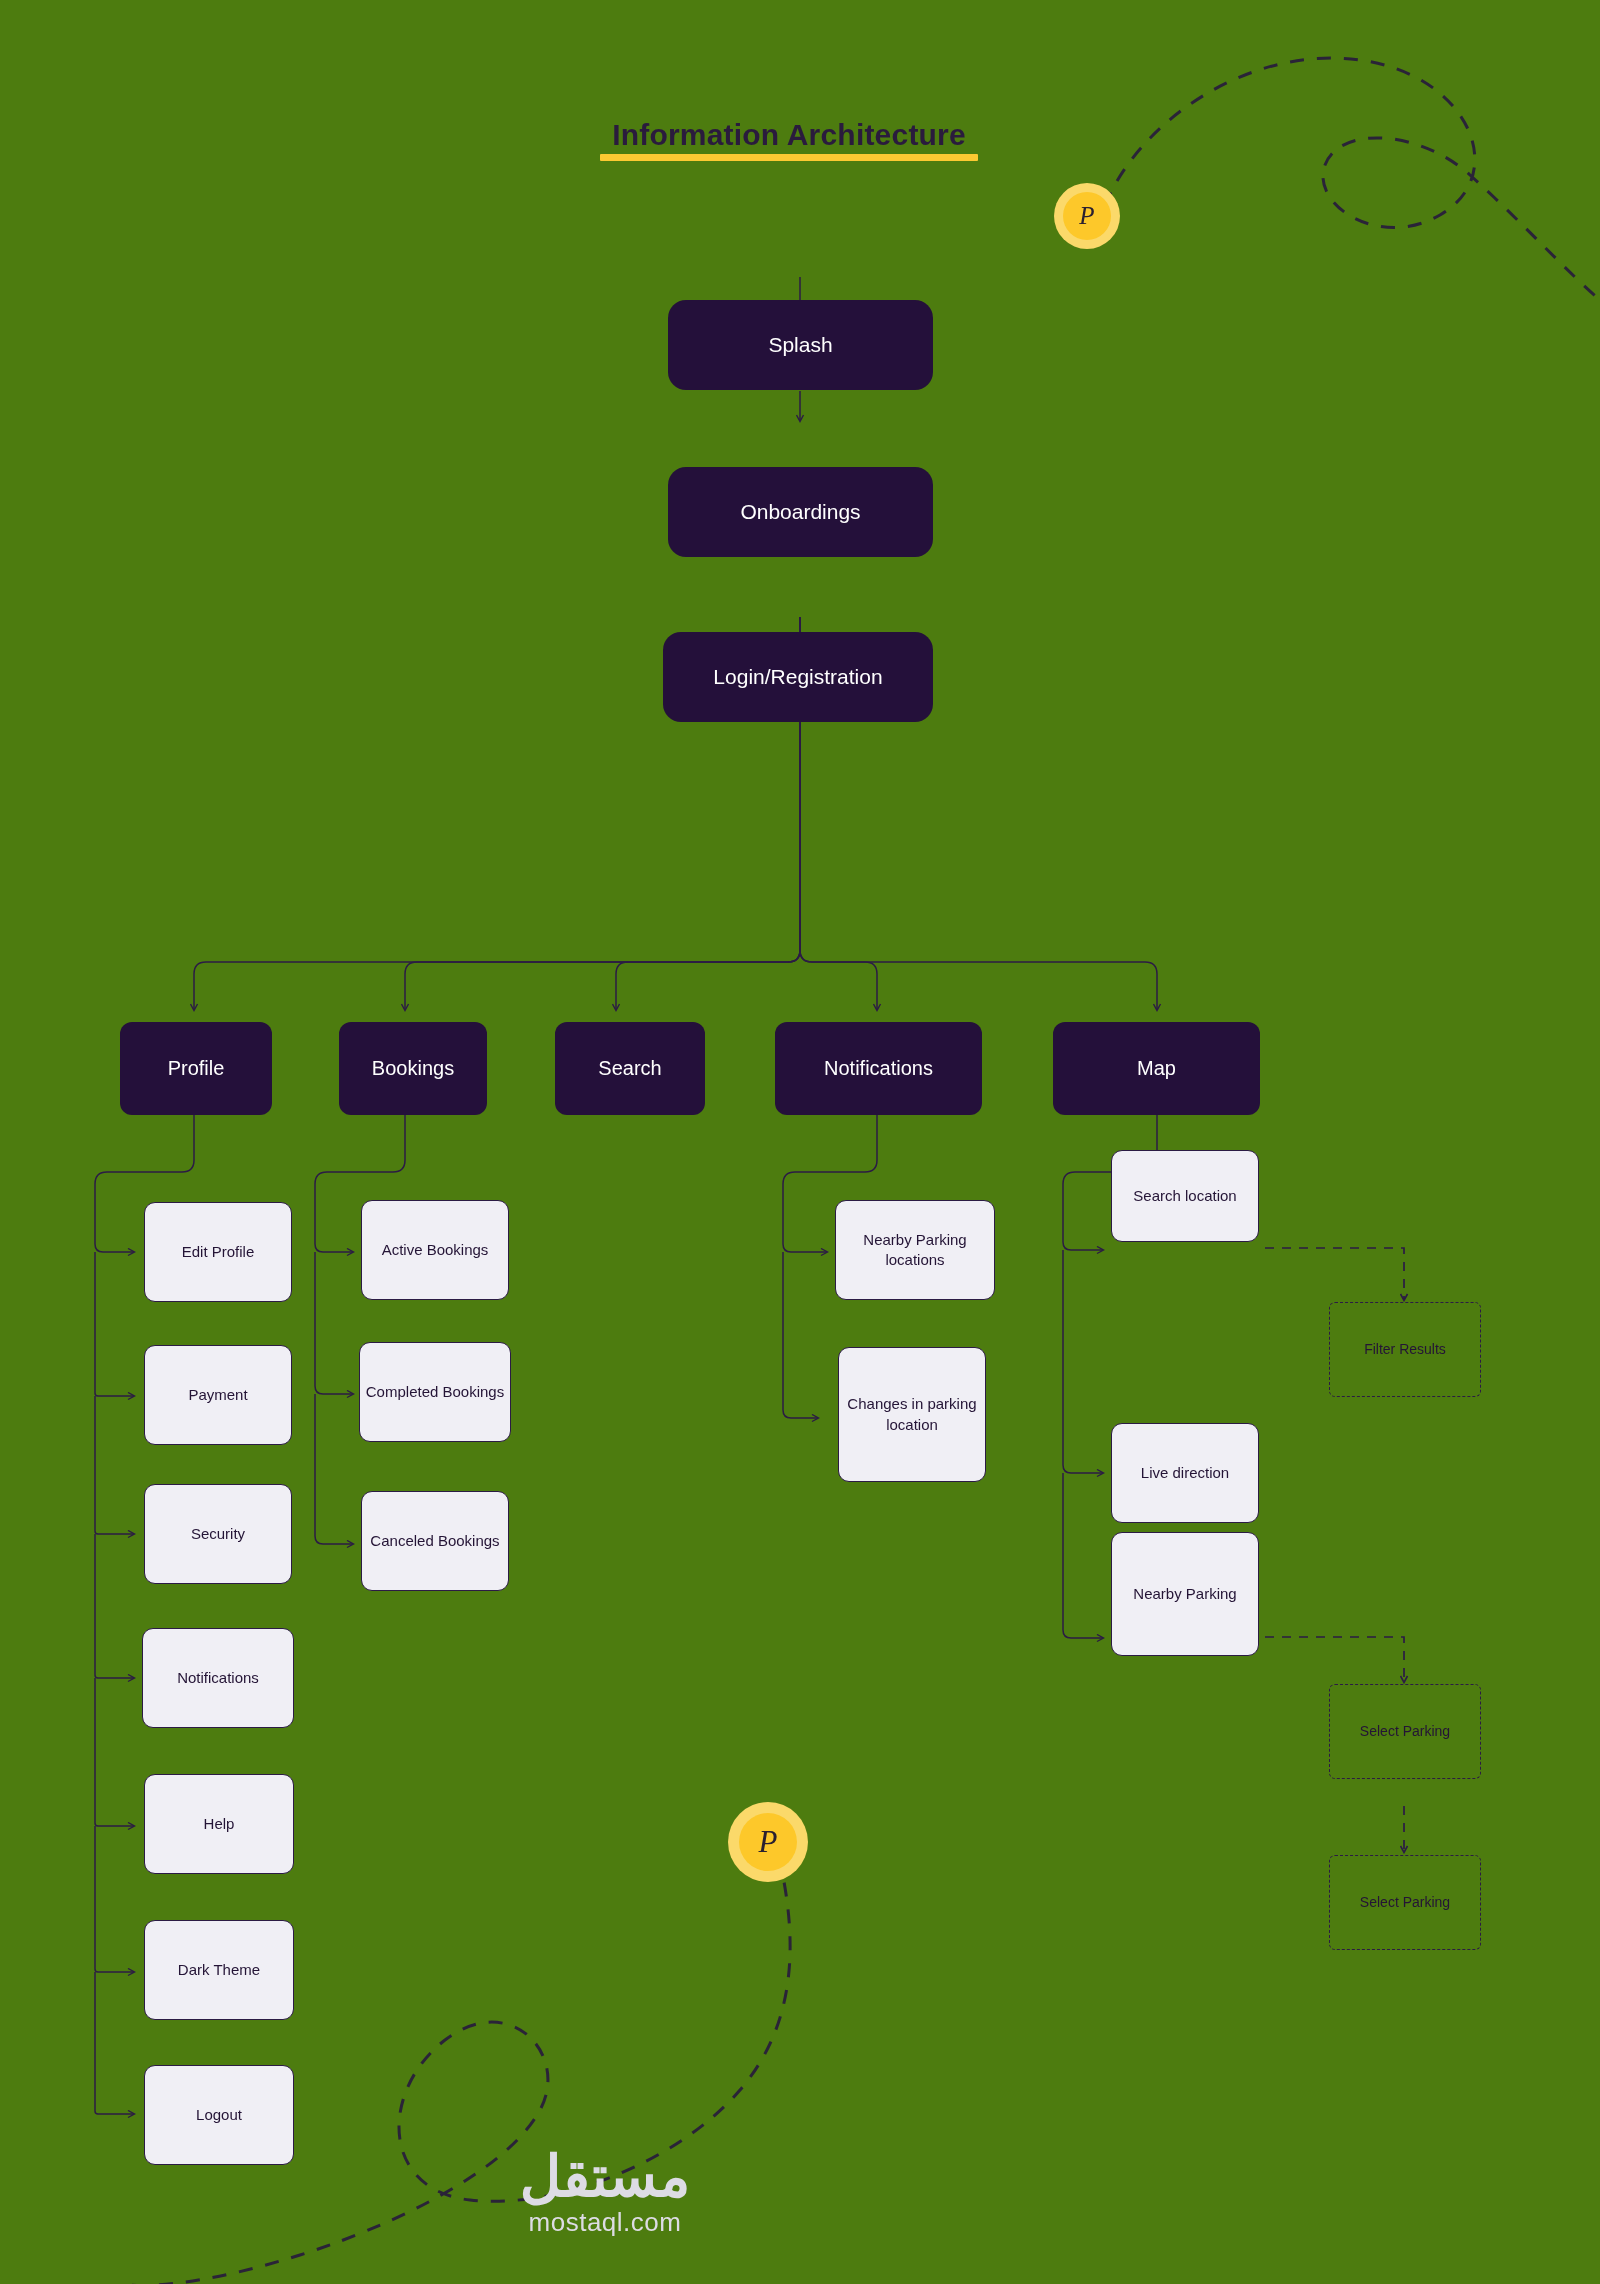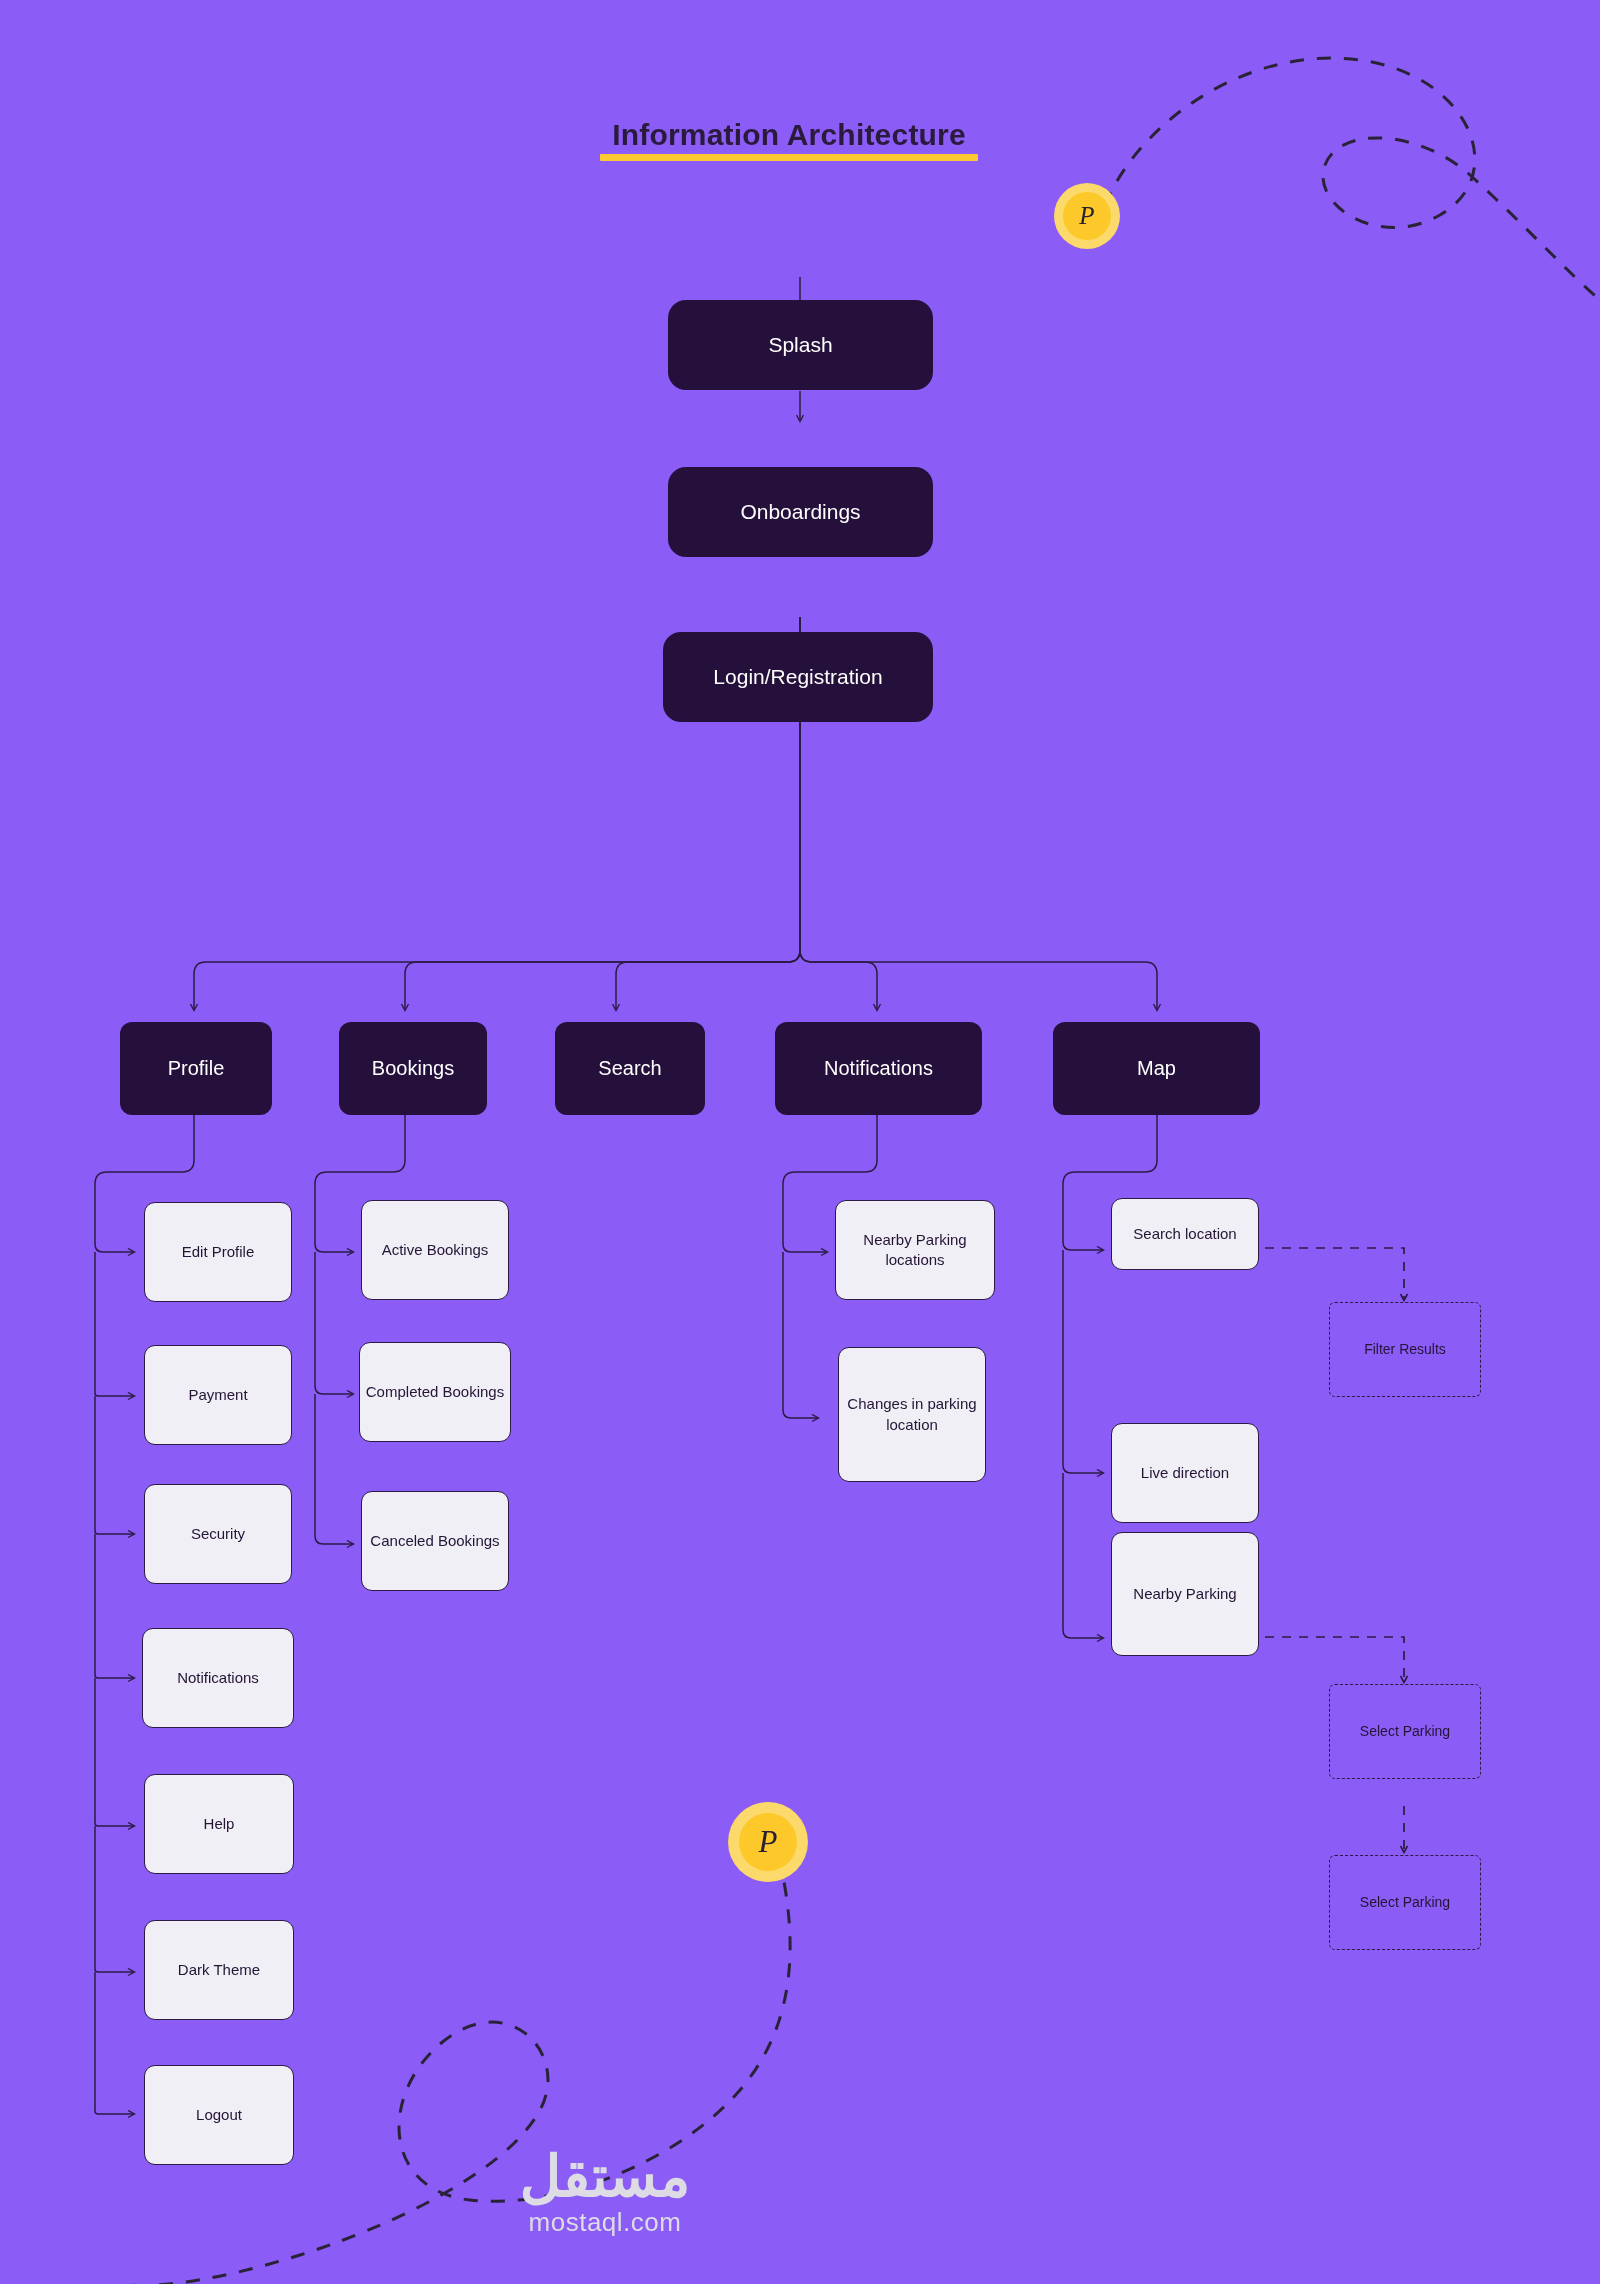--- a/index.html
+++ b/index.html
@@ -7,21 +7,21 @@
     padding: 0;
     background: #f0eff5;
   }
   body {
     font-family: "Liberation Sans", sans-serif;
   }
   #canvas {
     position: relative;
     width: 1600px;
     height: 2284px;
-    background: #8b5cf6;
+    background: #4d7c0f;
     overflow: hidden;
   }
   #wires {
     position: absolute;
     left: 0; top: 0;
     width: 1600px;
     height: 2284px;
     pointer-events: none;
   }
 
@@ -275,21 +275,21 @@
     <span>Canceled Bookings</span>
   </div>
 
   <div class="node light" style="left:835px; top:1200px; width:160px; height:100px;">
     <span>Nearby Parking locations</span>
   </div>
   <div class="node light" style="left:838px; top:1347px; width:148px; height:135px;">
     <span>Changes in parking location</span>
   </div>
 
-  <div class="node light" style="left:1111px; top:1198px; width:148px; height:72px;text-align:right;">
+  <div class="node light" style="left:1111px; top:1150px; width:148px; height:92px;text-align:right;">
     <span>Search location</span>
   </div>
   <div class="node light" style="left:1111px; top:1423px; width:148px; height:100px;">
     <span>Live direction</span>
   </div>
   <div class="node light" style="left:1111px; top:1532px; width:148px; height:124px;">
     <span>Nearby Parking</span>
   </div>
 
   <div class="node dashed" style="left:1329px; top:1302px; width:152px; height:95px;">

